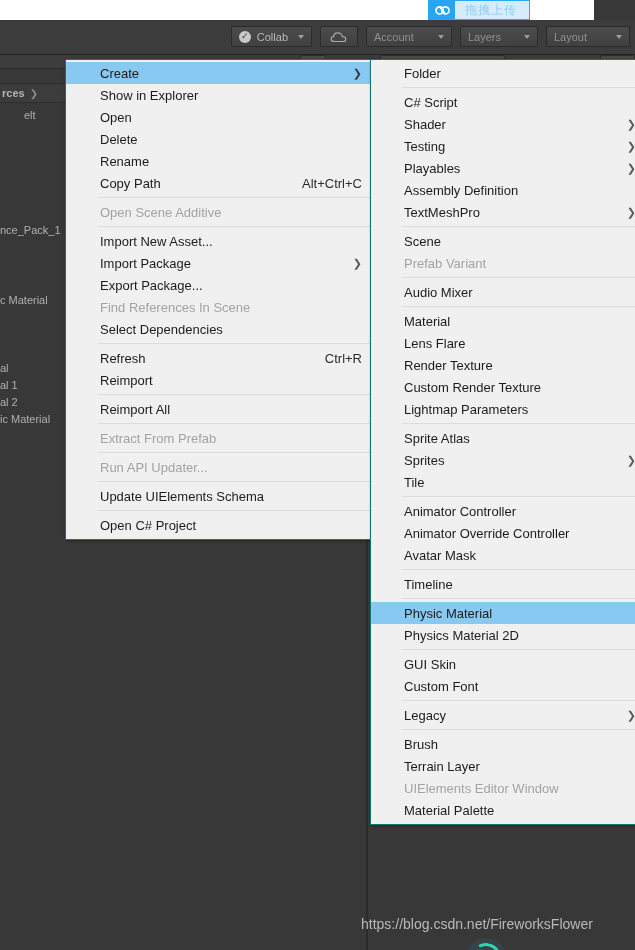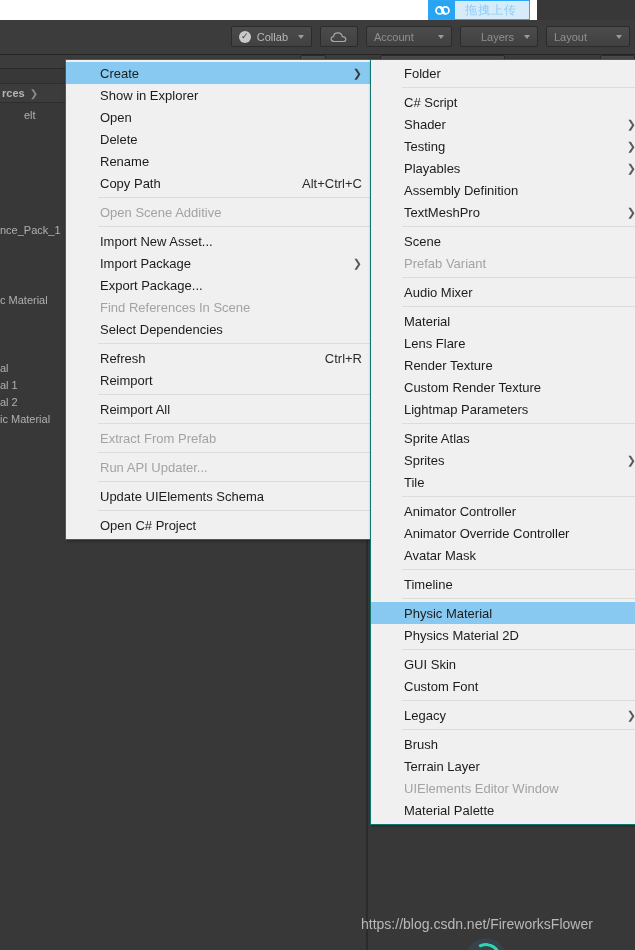--- a/index.html
+++ b/index.html
@@ -12,21 +12,21 @@
   }
   #root {
     position: relative;
     width: 635px; height: 950px;
     background: #383838;
   }
 
   
   .top-strip {
     position: absolute; left: 0; top: 0;
-    width: 537px; height: 20px;
+    width: 594px; height: 20px;
     background: #ffffff;
   }
   .upload-widget {
     position: absolute; left: 428px; top: 0px;
     height: 20px;
     display: flex; align-items: stretch;
     border: 1px solid #2ba7f5;
     background: #d6ecfb;
   }
   .upload-icon-box {
@@ -76,21 +76,21 @@
     margin-left: 4px;
   }
   .tb-btn .collab-check {
     width: 12px; height: 12px;
     border-radius: 50%;
     background: #c9c9c9;
     display: flex; align-items: center; justify-content: center;
     font-size: 9px; color: #3a3a3a; line-height: 1;
   }
   .tb-btn.wide-acct { min-width: 86px; justify-content: space-between; }
-  .tb-btn.wide-layers { min-width: 78px; justify-content: flex-end; }
+  .tb-btn.wide-layers { min-width: 78px; justify-content: space-between; }
   .tb-btn.wide-layout { min-width: 84px; justify-content: space-between; }
   .tb-btn.cloud { padding: 0 9px; }
   .cloud-glyph { display:block; }
 
   
   .tb-row2 {
     position: absolute; left: 0; top: 55px;
     width: 635px; height: 14px;
     background: #3c3c3c;
     border-bottom: 1px solid #2a2a2a;

